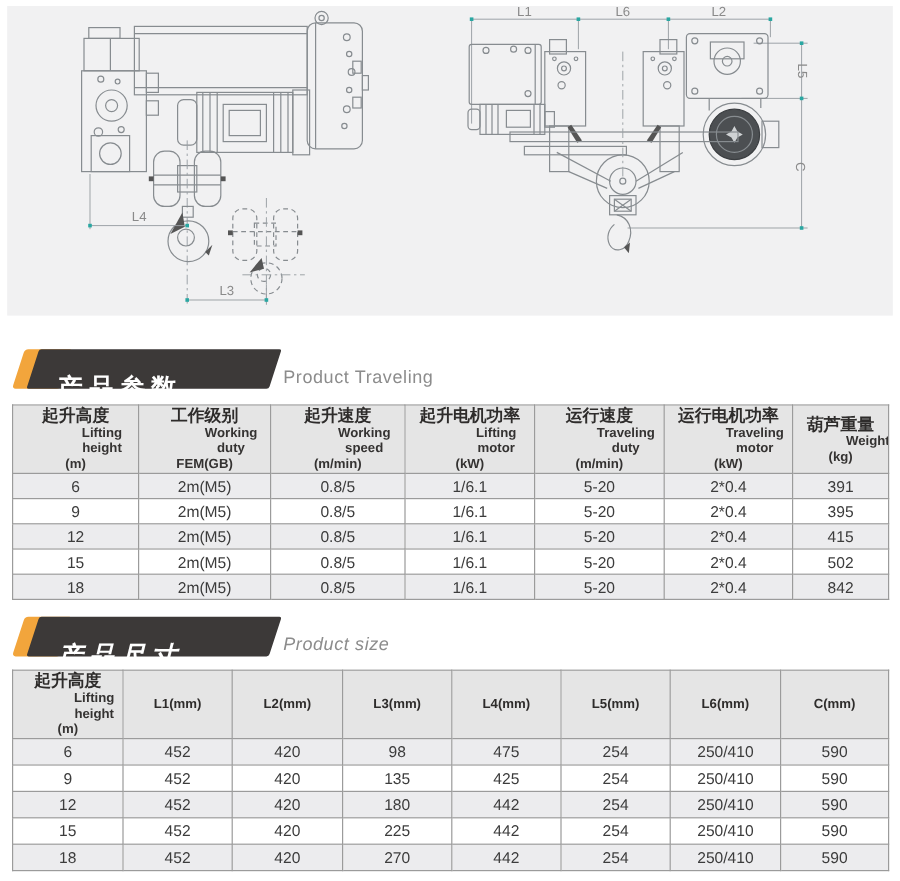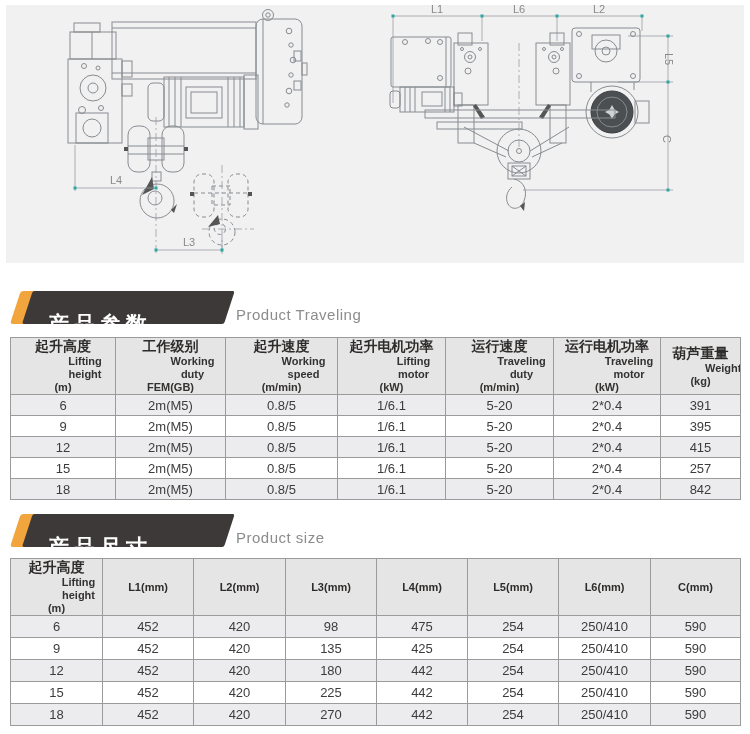--- a/index.html
+++ b/index.html
@@ -52,21 +52,21 @@
   table.spec .hl   { display:block; font-size:11px; color:#2e2c2b; line-height:18px; }
   table.spec td { font-size:13px; color:#3c3c3c; background:#ffffff; }
   table.spec tbody tr:nth-child(odd) td { background:#ececee; }
   #table1 thead tr { height:52px; }
   #table1 tbody tr { height:21px; }
   #table2 thead tr { height:56px; }
   #table2 tbody tr { height:22px; }
   #table1 { top:337px; }
   #table2 { top:558px; }
   #banner1 { top:291px; }
-  #banner2 { top:514px; }
+  #banner2 { top:514px;font-style:italic; }
 
   
   .ln  { stroke:#878c90; fill:none; stroke-width:1; }
   .dim { stroke:#9aa0a4; fill:none; stroke-width:0.8; }
   .cl  { stroke:#9aa0a4; fill:none; stroke-width:0.8; stroke-dasharray:8 3 2 3; }
   .ph  { stroke:#878c90; fill:none; stroke-width:1; stroke-dasharray:4 3; }
   .tick{ fill:#2aa7a2; stroke:none; }
   .dtx { fill:#8a8a8a; font-size:11px; font-family:"Liberation Sans",sans-serif; }
   .blk { fill:#555; stroke:none; }
 </style>
@@ -344,21 +344,21 @@
           <td>2*0.4</td>
           <td>415</td>
         </tr>
         <tr>
           <td>15</td>
           <td>2m(M5)</td>
           <td>0.8/5</td>
           <td>1/6.1</td>
           <td>5-20</td>
           <td>2*0.4</td>
-          <td>257</td>
+          <td>502</td>
         </tr>
         <tr>
           <td>18</td>
           <td>2m(M5)</td>
           <td>0.8/5</td>
           <td>1/6.1</td>
           <td>5-20</td>
           <td>2*0.4</td>
           <td>842</td>
         </tr>

